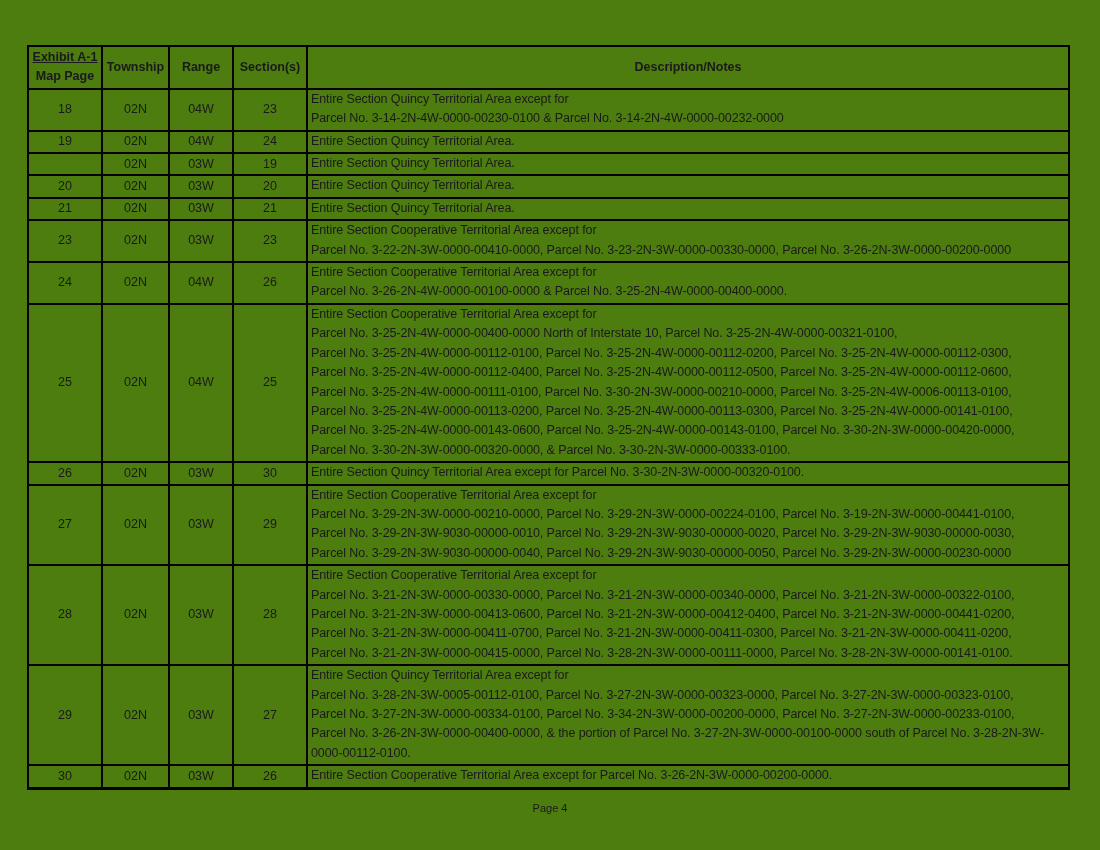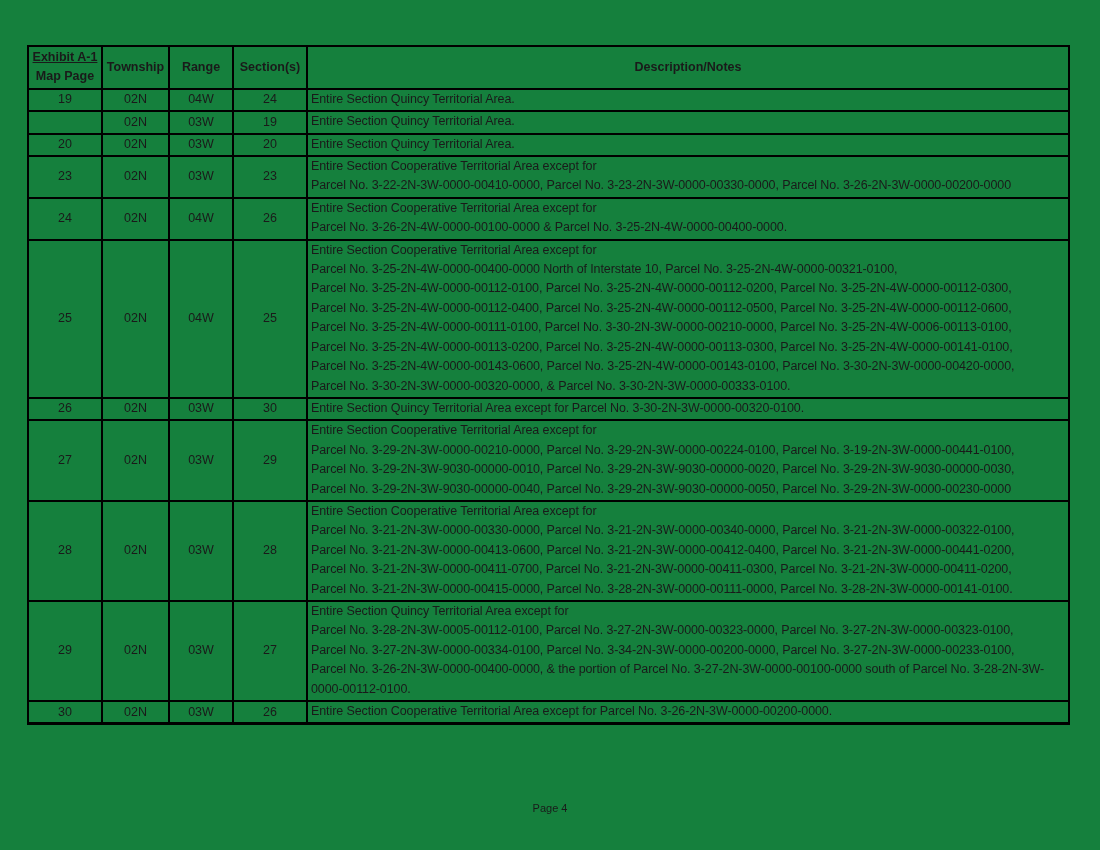--- a/index.html
+++ b/index.html
@@ -5,21 +5,21 @@
   * { margin: 0; padding: 0; box-sizing: border-box; }
   html, body {
     width: 1100px; height: 850px;
     background: #ffffff;
     font-family: "Liberation Sans", sans-serif;
     color: #1a1a1a;
   }
   .page {
     position: relative;
     width: 1100px; height: 850px;
-    background: #15803d;
+    background: #4d7c0f;
     overflow: hidden;
   }
   table.exhibit {
     position: absolute;
     left: 27px; top: 45px;
     width: 1041px;
     border-collapse: collapse;
     table-layout: fixed;
     font-size: 12.5px;
   }
@@ -79,20 +79,30 @@
           <div>Map Page</div>
         </th>
         <th class="hdr">Township</th>
         <th class="hdr">Range</th>
         <th class="hdr">Section(s)</th>
         <th class="hdr">Description/Notes</th>
       </tr>
     </thead>
     <tbody>
 
+    <tr>
+          <td class="c-num">18</td>
+          <td class="c-town">02N</td>
+          <td class="c-range">04W</td>
+          <td class="c-sec">23</td>
+          <td class="c-desc">
+            <div class="desc-line">Entire Section Quincy Territorial Area except for</div>
+            <div class="desc-line">Parcel No. 3-14-2N-4W-0000-00230-0100 &amp; Parcel No. 3-14-2N-4W-0000-00232-0000</div>
+          </td>
+        </tr>
         <tr>
           <td class="c-num">19</td>
           <td class="c-town">02N</td>
           <td class="c-range">04W</td>
           <td class="c-sec">24</td>
           <td class="c-desc">
             <div class="desc-line">Entire Section Quincy Territorial Area.</div>
           </td>
         </tr>
         <tr>
@@ -102,20 +112,29 @@
           <td class="c-sec">19</td>
           <td class="c-desc">
             <div class="desc-line">Entire Section Quincy Territorial Area.</div>
           </td>
         </tr>
         <tr>
           <td class="c-num">20</td>
           <td class="c-town">02N</td>
           <td class="c-range">03W</td>
           <td class="c-sec">20</td>
+          <td class="c-desc">
+            <div class="desc-line">Entire Section Quincy Territorial Area.</div>
+          </td>
+        </tr>
+        <tr>
+          <td class="c-num">21</td>
+          <td class="c-town">02N</td>
+          <td class="c-range">03W</td>
+          <td class="c-sec">21</td>
           <td class="c-desc">
             <div class="desc-line">Entire Section Quincy Territorial Area.</div>
           </td>
         </tr>
         <tr>
           <td class="c-num">23</td>
           <td class="c-town">02N</td>
           <td class="c-range">03W</td>
           <td class="c-sec">23</td>
           <td class="c-desc">

